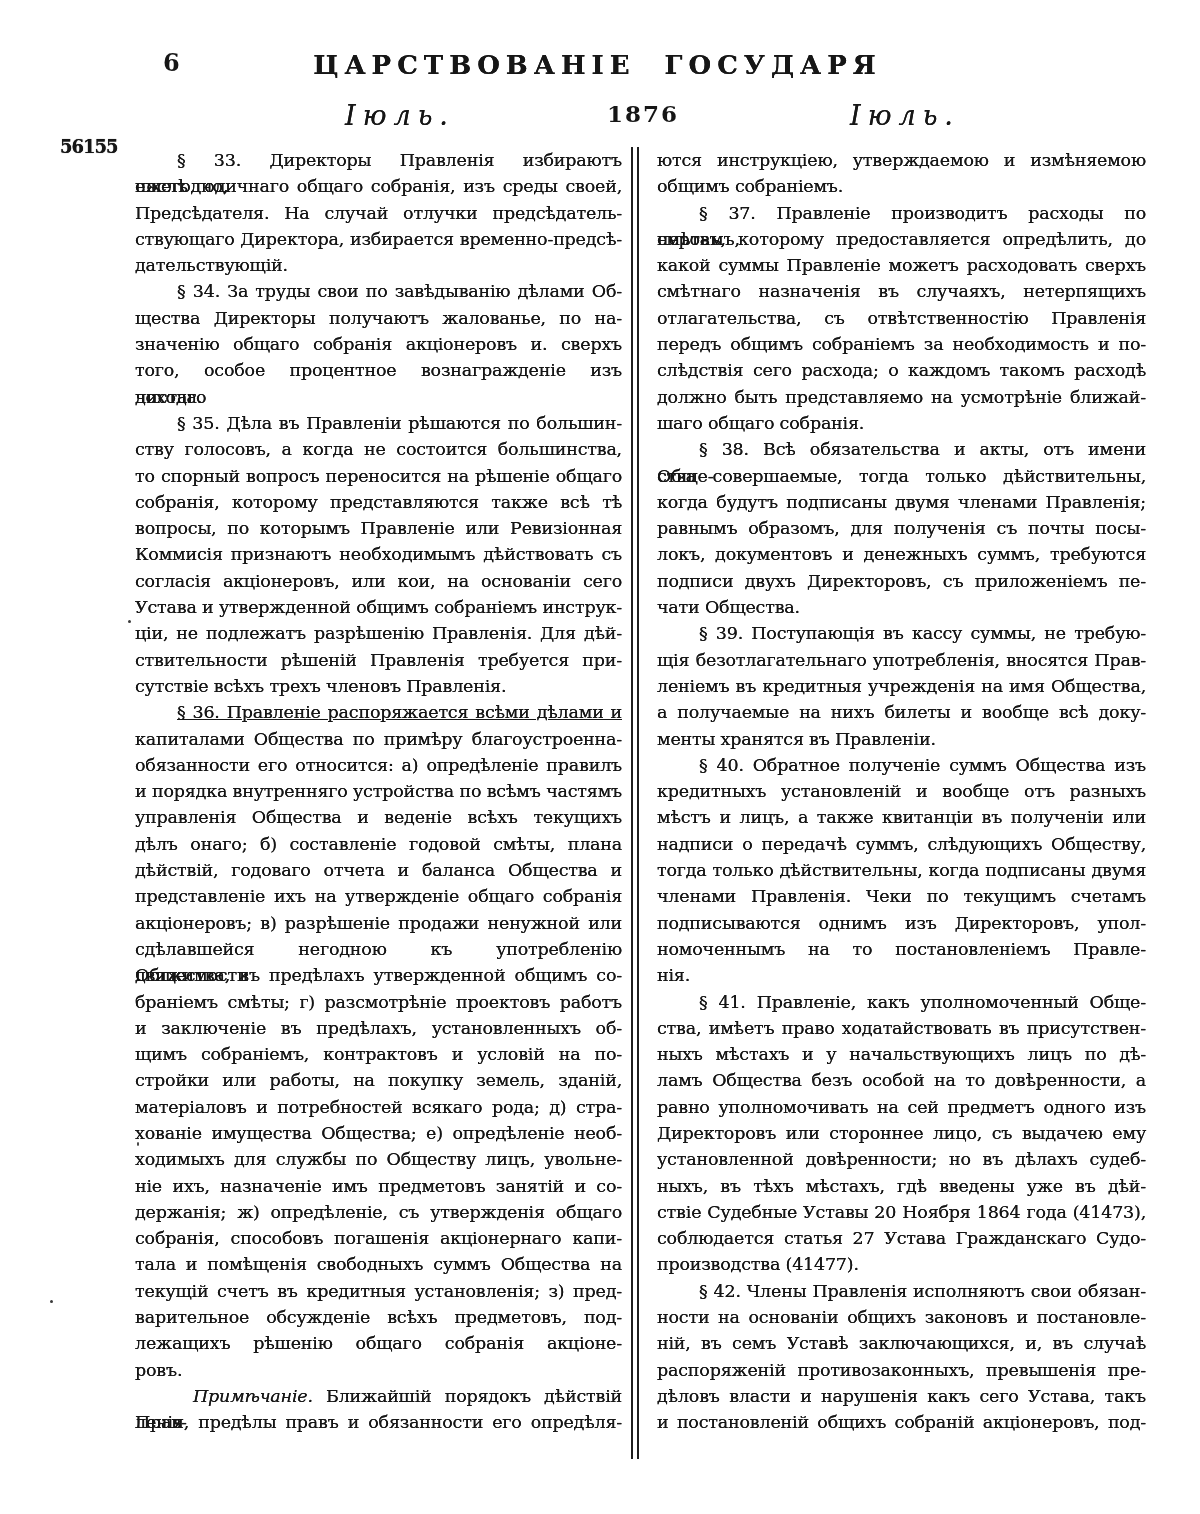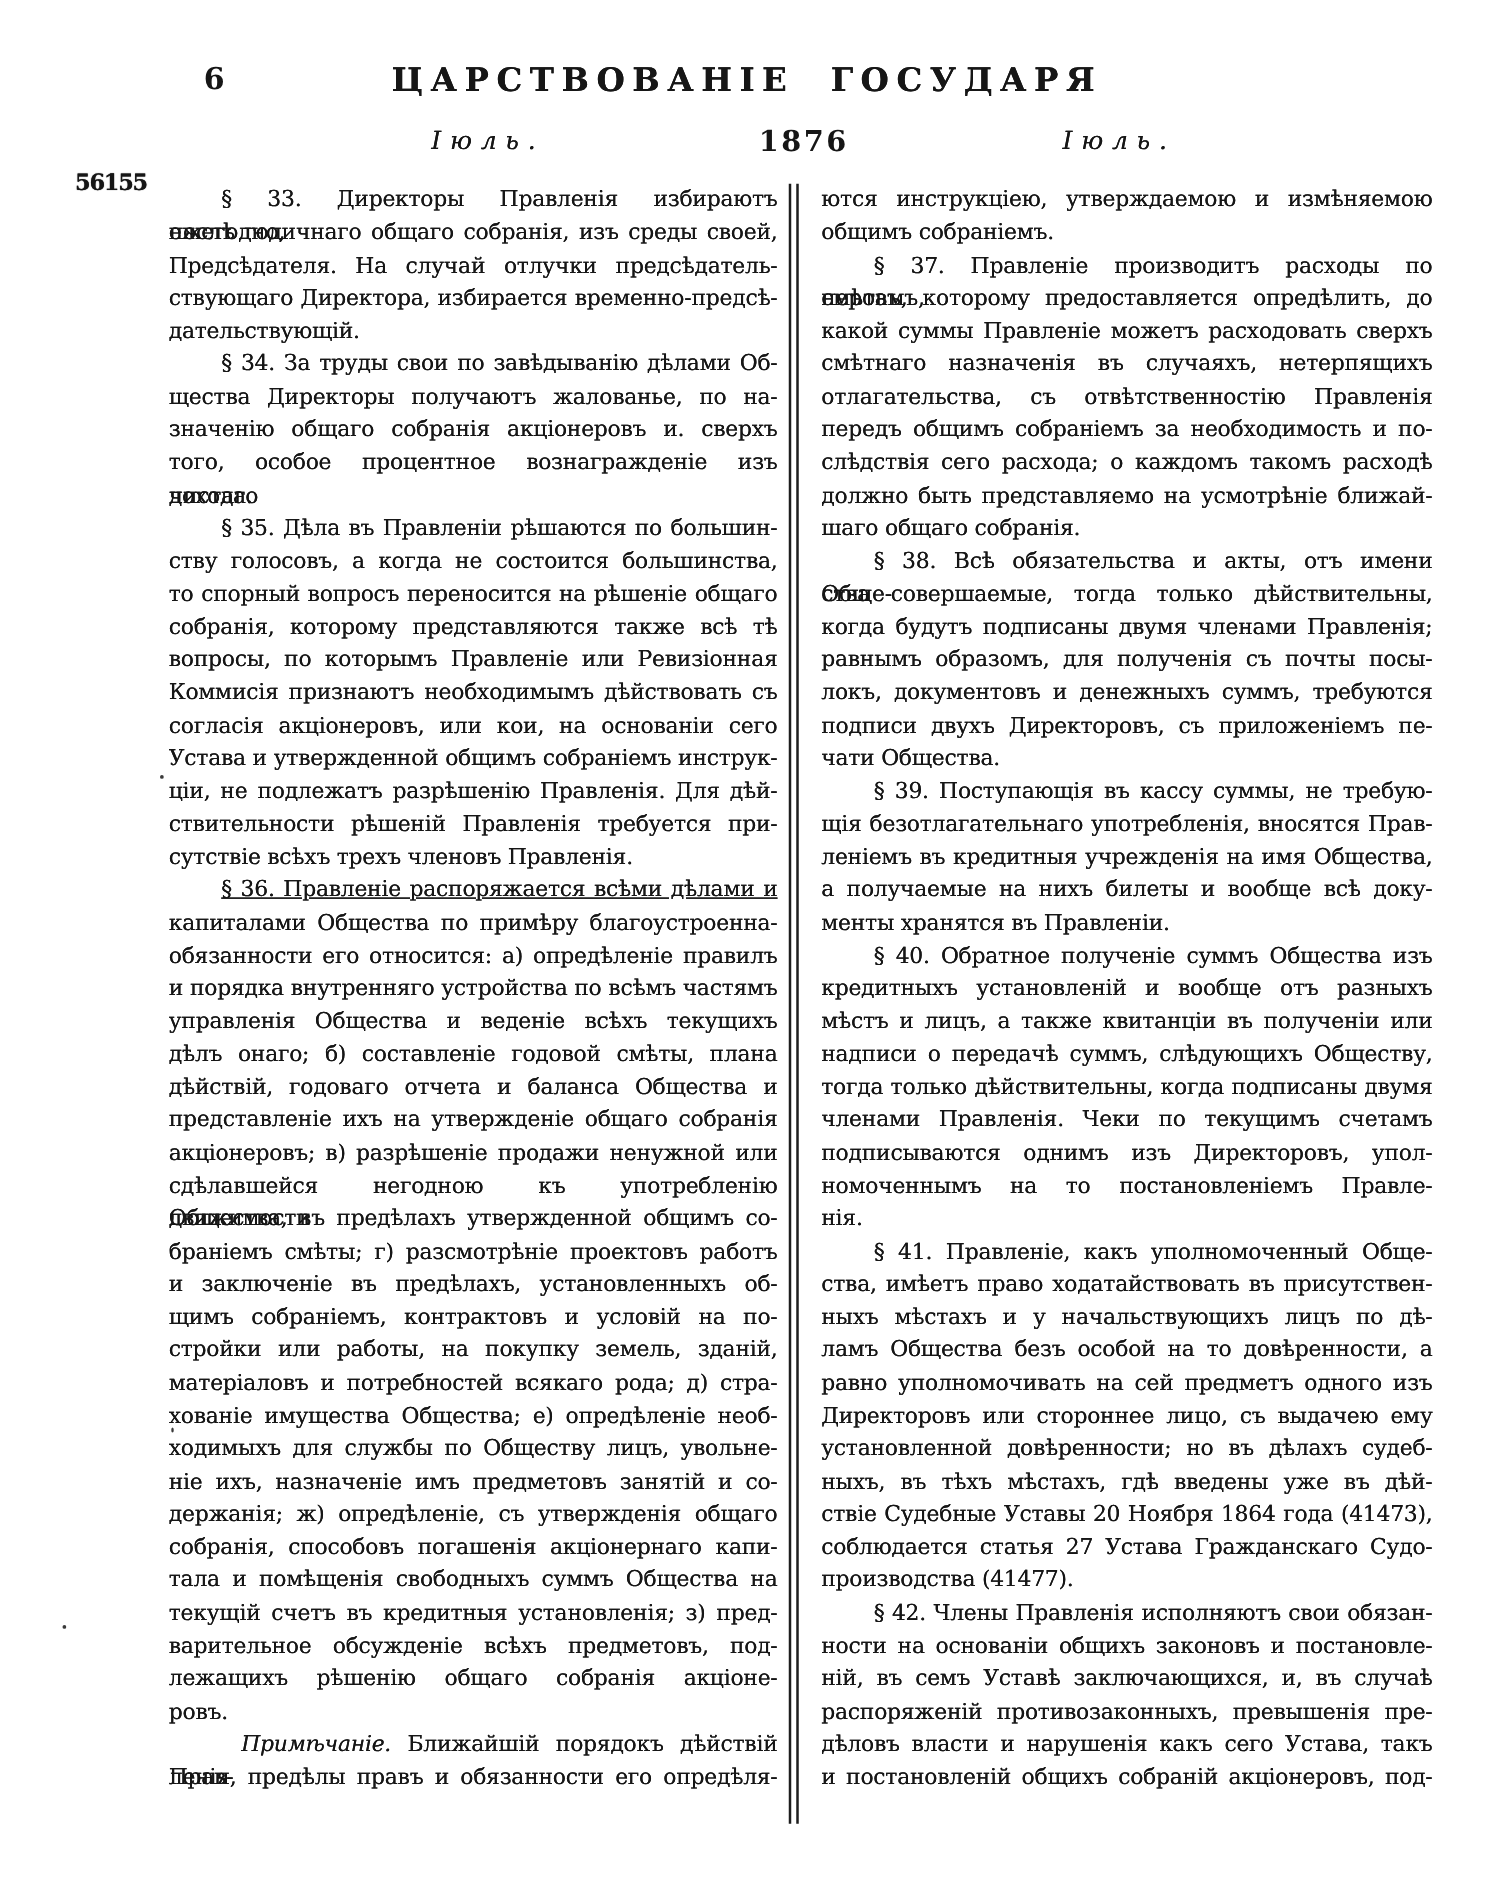--- a/index.html
+++ b/index.html
@@ -14,21 +14,21 @@
     font-size:24px;font-weight:bold;
   }
   .header-title{
     position:absolute;left:0;top:50px;width:1195px;
     text-align:center;font-size:26px;font-weight:bold;
     letter-spacing:6px;word-spacing:14px;
     text-shadow:0 0 0.5px #161616;
   }
   .subheader span{position:absolute;top:100px;}
   .sub-month{
-    font-style:italic;font-size:20px;letter-spacing:7px;
+    font-style:italic;font-size:27px;letter-spacing:7px;
     text-shadow:0 0 0.4px #161616;
   }
   .sub-left{left:345px;}
   .sub-right{left:850px;}
   .sub-year{
     left:607px;font-size:23px;font-weight:bold;letter-spacing:2px;
   }
   .margin-number{
     position:absolute;left:60px;top:136px;
     font-size:18px;font-weight:bold;letter-spacing:-1px;

